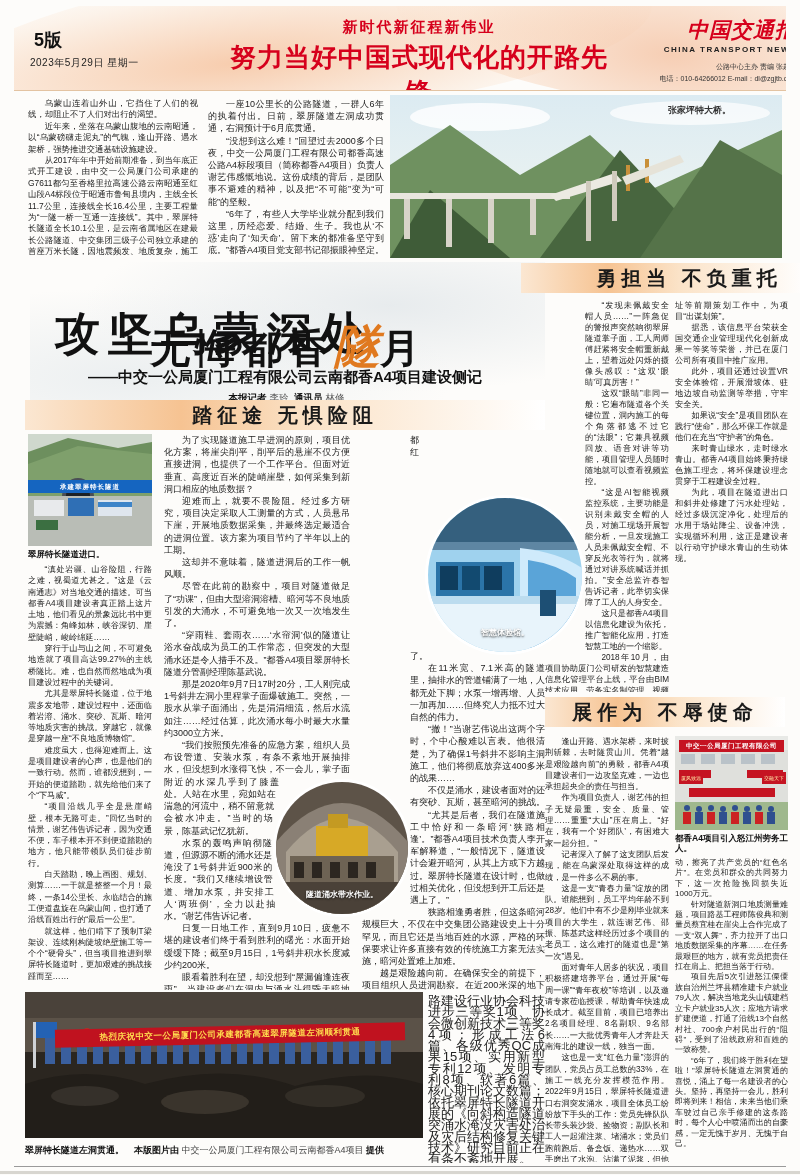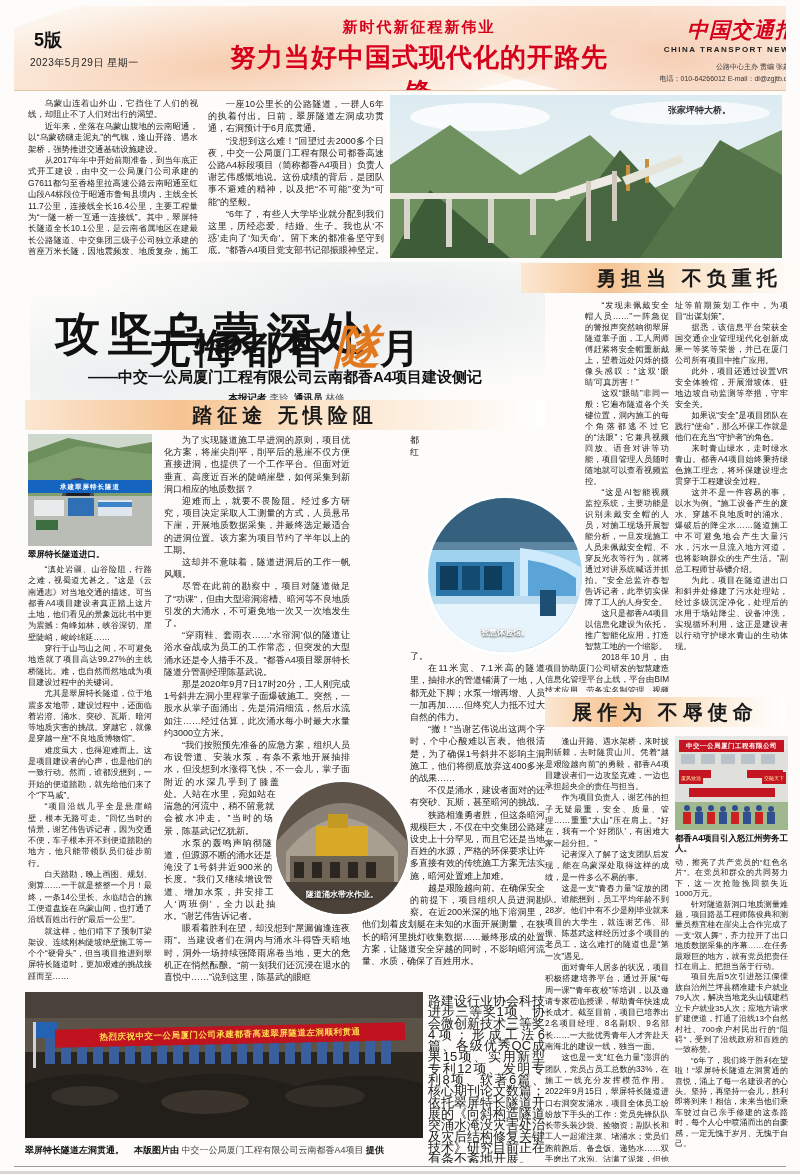--- a/index.html
+++ b/index.html
@@ -195,32 +195,34 @@
     <div class="sp spr" style="width:78px;height:132px;margin-top:350px;shape-outside:inset(350px 0 0 0 round 50%);"></div>
     <div>
         <p>为了实现隧道施工早进洞的原则，项目优化方案，将崖尖削平，削平后的悬崖不仅方便直接进洞，也提供了一个工作平台。但面对近垂直、高度近百米的陡峭崖壁，如何采集到新洞口相应的地质数据？</p>
         <p>迎难而上，就要不畏险阻。经过多方研究，项目决定采取人工测量的方式，人员悬吊下崖，开展地质数据采集，并最终选定最适合的进洞位置。该方案为项目节约了半年以上的工期。</p>
         <p>这却并不意味着，隧道进洞后的工作一帆风顺。</p>
         <p>尽管在此前的勘察中，项目对隧道做足了“功课”，但由大型溶洞溶槽、暗河等不良地质引发的大涌水，不可避免地一次又一次地发生了。</p>
         <p>“穿雨鞋、套雨衣……‘水帘洞’似的隧道让浴水奋战成为员工的工作常态，但突发的大型涌水还是令人措手不及。”都香A4项目翠屏特长隧道分管副经理陈基武说。</p>
         <p>那是2020年9月7日17时20分，工人刚完成1号斜井左洞小里程掌子面爆破施工。突然，一股水从掌子面涌出，先是涓涓细流，然后水流如注……经过估算，此次涌水每小时最大水量约3000立方米。</p>
         <p>“我们按照预先准备的应急方案，组织人员布设管道、安装水泵，有条不紊地开展抽排水，但没想到水涨得飞快，不一会儿，掌子面附近的水深几乎到了膝盖处。人站在水里，宛如站在湍急的河流中，稍不留意就会被水冲走。”当时的场景，陈基武记忆犹新。</p>
         <p>水泵的轰鸣声响彻隧道，但源源不断的涌水还是淹没了1号斜井近900米的长度。“我们又继续增设管道、增加水泵，并安排工人‘两班倒’，全力以赴抽水。”谢艺伟告诉记者。</p>
+        <p>日复一日地工作，直到9月10日，疲惫不堪的建设者们终于看到胜利的曙光：水面开始缓缓下降；截至9月15日，1号斜井积水长度减少约200米。</p>
         <p>眼看着胜利在望，却没想到“屋漏偏逢连夜雨”。当建设者们在洞内与涌水斗得昏天暗地时，洞外一场持续强降雨席卷当地，更大的危机正在悄然酝酿。“前一刻我们还沉浸在退水的喜悦中……”说到这里，陈基武的眼眶</p>
       </div>
   </div>
 
   <div class="abs col mcol3">
     <div class="sp spr" style="width:122px;height:152px;margin-top:64px;"></div>
     <div class="sp spl" style="width:48px;height:132px;margin-top:350px;"></div>
     <div>
         <p class="cont">都红了。</p>
         <p>在11米宽、7.1米高的隧道里，抽排水的管道铺满了一地，人都无处下脚；水泵一增再增、人员一加再加……但终究人力抵不过大自然的伟力。</p>
         <p>“撤！”当谢艺伟说出这两个字时，个中心酸难以言表。他很清楚，为了确保1号斜井不影响主洞施工，他们将彻底放弃这400多米的战果……</p>
         <p>不仅是涌水，建设者面对的还有突砂、瓦斯，甚至暗河的挑战。</p>
+        <p>“尤其是后者，我们在隧道施工中恰好和一条暗河‘狭路相逢’。”都香A4项目技术负责人李开军解释道，“一般情况下，隧道设计会避开暗河，从其上方或下方越过。翠屏特长隧道在设计时，也做过相关优化，但没想到开工后还是遇上了。”</p>
         <p>狭路相逢勇者胜，但这条暗河规模巨大，不仅在中交集团公路建设史上十分罕见，而且它还是当地百姓的水源，严格的环保要求让许多直接有效的传统施工方案无法实施，暗河处置难上加难。</p>
         <p>越是艰险越向前。在确保安全的前提下，项目组织人员进洞勘察。在近200米深的地下溶洞里，他们划着皮划艇在未知的水面开展测量，在狭长的暗河里挑灯收集数据……最终形成的处置方案，让隧道安全穿越的同时，不影响暗河流量、水质，确保了百姓用水。</p>
       </div>
   </div>
 
   <div class="abs col mcol3low">
       <p class="cont">路建设行业协会科技进步三等奖1项、协会微创新技术三等奖4项；形成工法6篇、各级优秀QC成果15项、实用新型专利12项、发明专利8项、软著6篇、核心期刊论文数篇；依托翠屏特长隧道开展的《向斜构造隧道突涌水淹没灾害处治及灾后结构修复关键技术》研究目前正在有条不紊地开展。</p>
     </div>
 
   <div class="abs circ circ1">
@@ -268,21 +270,20 @@
         <p>这只是都香A4项目以信息化建设为依托，推广智能化应用，打造智慧工地的一个缩影。</p>
         <p>2018年10月，由项目协助厦门公司研发的智慧建造信息化管理平台上线，平台由BIM技术应用、劳务实名制管理、视频监控、安全质量管理、试验检测、拌和站监测、语音对讲等模块组成，就像一个能精准获取项目生产管理全过程情况的“超级大脑”。</p>
       </div>
   </div>
   <div class="abs col rcolR1">
       <p class="cont">址等前期策划工作中，为项目“出谋划策”。</p>
       <p>据悉，该信息平台荣获全国交通企业管理现代化创新成果一等奖等荣誉，并已在厦门公司所有项目中推广应用。</p>
       <p>此外，项目还通过设置VR安全体验馆，开展滑坡体、驻地边坡自动监测等举措，守牢安全关。</p>
       <p>如果说“安全”是项目团队在践行“使命”，那么环保工作就是他们在充当“守护者”的角色。</p>
       <p>来时青山绿水，走时绿水青山。都香A4项目始终秉持绿色施工理念，将环保建设理念贯穿于工程建设全过程。</p>
-      <p>这并不是一件容易的事，以水为例。“施工设备产生的废水、穿越不良地质时的涌水、爆破后的降尘水……隧道施工中不可避免地会产生大量污水，污水一旦流入地方河道，也将影响群众的生产生活。”副总工程师甘恭镖介绍。</p>
       <p>为此，项目在隧道进出口和斜井处修建了污水处理站，经过多级沉淀净化，处理后的水用于场站降尘、设备冲洗，实现循环利用，这正是建设者以行动守护绿水青山的生动体现。</p>
     </div>
 
   <div class="abs col rcolL2">
       <p>逢山开路、遇水架桥，来时披荆斩棘，去时隧贯山川。凭着“越是艰险越向前”的勇毅，都香A4项目建设者们一边攻坚克难，一边也承担起央企的责任与担当。</p>
       <p>作为项目负责人，谢艺伟的担子无疑最重，安全、质量、管理……重重“大山”压在肩上。“好在，我有一个‘好团队’，有困难大家一起分担。”</p>
       <p>记者深入了解了这支团队后发现，能在乌蒙深处取得这样的成绩，是一件多么不易的事。</p>
       <p>这是一支“青春力量”绽放的团队。谁能想到，员工平均年龄不到28岁。他们中有不少是刚毕业就来项目的大学生，就连谢艺伟、邵振、陈基武这样经历过多个项目的老员工，这么难打的隧道也是“第一次”遇见。</p>
       <p>面对青年人居多的状况，项目积极搭建培养平台，通过开展“每周一课”“青年夜校”等培训，以及邀请专家莅临授课，帮助青年快速成长成才。截至目前，项目已培养出2名项目经理、8名副职、9名部长……一大批优秀青年人才奔赴天南海北的建设一线，独当一面。</p>
       <p>这也是一支“红色力量”澎湃的团队，党员占员工总数的33%，在施工一线充分发挥模范作用。2022年9月15日，翠屏特长隧道进口右洞突发涌水，项目全体员工纷纷放下手头的工作：党员先锋队队长带头装沙袋、捡物资；副队长和工人一起灌注浆、堵涌水；党员们跑前跑后、备盒饭、递热水……双手磨出了水泡、沾满了泥浆，但他们用实际行</p>

